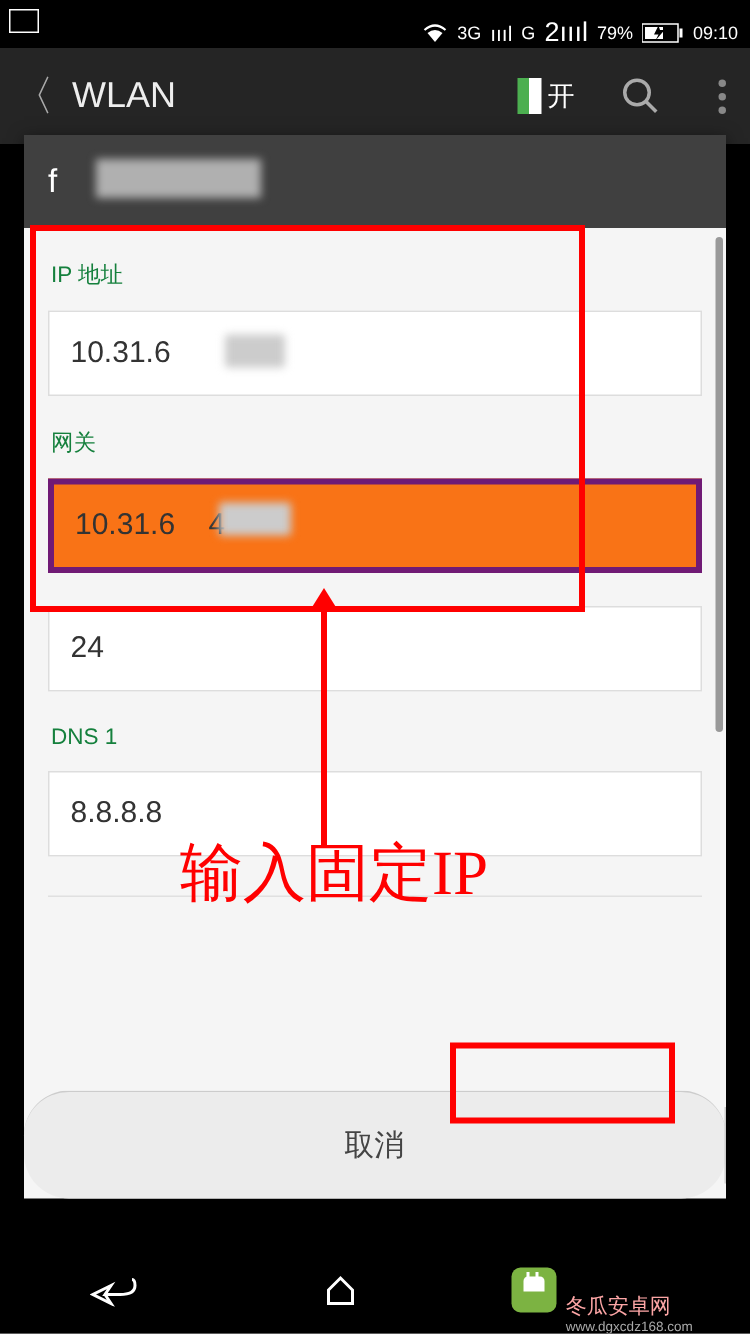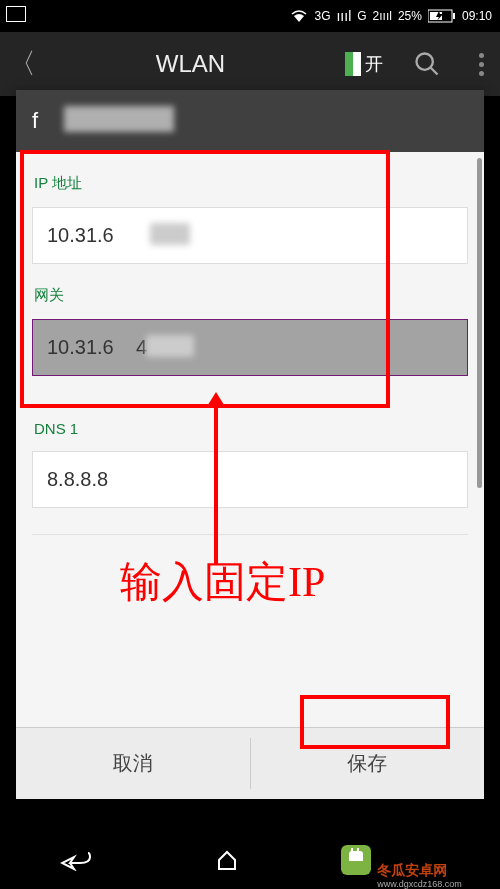--- a/index.html
+++ b/index.html
@@ -1,86 +1,86 @@
 <!DOCTYPE html>
 <html><head>
   <meta charset="utf-8">
   <style>
     * { box-sizing: border-box; margin: 0; padding: 0; font-family: "Microsoft YaHei", sans-serif; }
     body { width: 500px; height: 889px; background: #000; position: relative; overflow: hidden; }
     
-    .statusbar { height: 32px; background: #000; display: flex; align-items: center; justify-content: flex-end; padding: 0 8px; color: #fff; gap: 6px; font-size: 14px; }
+    .statusbar { height: 32px; background: #000; display: flex; align-items: flex-end; justify-content: flex-end; padding: 0 8px; color: #fff; gap: 6px; font-size: 14px; }
     .status-icons { display: flex; align-items: center; gap: 6px; }
     .status-icons span { font-size: 12px; }
     .compass-icon { position: absolute; left: 6px; top: 6px; width: 20px; height: 16px; border: 1px solid #fff; }
     
     .appbar { height: 64px; background: #252525; display: flex; align-items: center; padding: 0 8px; color: #ccc; gap: 12px; }
     .back-chevron { font-size: 28px; color: #aaa; font-weight: 300; }
-    .appbar-title { font-size: 24px; color: #eee; font-weight: 300; flex: 1; text-align: center; }
+    .appbar-title { font-size: 24px; color: #eee; font-weight: 300; flex: 1; }
     .toggle-area { display: flex; align-items: center; gap: 4px; }
     .toggle-flag { width: 16px; height: 24px; background: linear-gradient(to right, #4caf50 50%, #fff 50%); }
     .toggle-label { color: #fff; font-size: 18px; }
     .search-icon-svg { width: 28px; height: 28px; margin: 0 18px; }
     .more-dots { display: flex; flex-direction: column; gap: 4px; padding: 0 8px; }
     .more-dots div { width: 5px; height: 5px; background: #888; border-radius: 50%; }
     
     .dialog { position: absolute; top: 90px; left: 16px; right: 16px; bottom: 90px; background: #f5f5f5; display: flex; flex-direction: column; box-shadow: 0 2px 10px rgba(0,0,0,0.5); }
     .dialog-header { background: #404040; color: #fff; padding: 18px 16px; position: relative; }
     .dialog-title { font-size: 22px; }
     .blur-bar { position: absolute; left: 48px; top: 16px; width: 110px; height: 26px; background: #b0b0b0; filter: blur(3px); }
     
     .dialog-body { flex: 1; overflow: hidden; position: relative; padding: 0 4px; }
     .scroll-content { padding: 0 12px; }
     .field-group { padding-top: 22px; }
     .field-label { font-size: 15px; color: #15803d; margin-bottom: 14px; padding-left: 2px; }
     .field-input { width: 100%; padding: 16px 14px; font-size: 20px; color: #333; background: #fff; border: 1px solid #ddd; outline: none; position: relative; }
-    .field-input.active { border: 1px solid #701a75; background: #a3a3a3; }
+    .field-input.active { border: 4px solid #701a75; background: #f97316; }
     .input-blur { position: absolute; background: #ccc; filter: blur(3px); border-radius: 2px; }
     .input-wrap { position: relative; }
     
     .divider { height: 1px; background: #e0e0e0; margin-top: 26px; }
     
     .scrollbar { position: absolute; right: 2px; top: 6px; width: 5px; height: 330px; background: #999; border-radius: 3px; }
     
-    .dialog-footer { display: flex; border-top: 1px solid #ccc; background: #ececec; }
+    .dialog-footer { display: flex; border-top: 1px solid #ccc; background: #ececec; border-radius: 30px; }
     .footer-btn { flex: 1; padding: 22px 0; text-align: center; font-size: 20px; color: #444; }
     .footer-divider { width: 1px; background: #ccc; margin: 10px 0; }
     
     
     .red-box-1 { position: absolute; left: 20px; top: 150px; width: 370px; height: 258px; border: 4px solid red; pointer-events: none; z-index: 50; }
     .red-box-2 { position: absolute; left: 300px; top: 695px; width: 150px; height: 54px; border: 4px solid red; pointer-events: none; z-index: 50; }
     .red-arrow { position: absolute; left: 214px; top: 404px; width: 4px; height: 160px; background: red; z-index: 50; }
     .red-arrow::before { content: ''; position: absolute; top: -12px; left: -8px; border-left: 10px solid transparent; border-right: 10px solid transparent; border-bottom: 16px solid red; }
     .red-text { position: absolute; left: 120px; top: 554px; color: red; font-size: 42px; font-family: "SimSun", serif; z-index: 50; text-align: center; }
     
     .navbar { position: absolute; bottom: 0; left: 0; right: 0; height: 58px; background: #000; display: flex; align-items: center; }
     .nav-back { flex: 1; display: flex; justify-content: center; }
     .nav-home { flex: 1; display: flex; justify-content: center; }
     .nav-brand { flex: 1.3; display: flex; align-items: center; justify-content: center; gap: 6px; }
     .brand-icon { width: 30px; height: 30px; background: #7cb342; border-radius: 6px; position: relative; }
     .brand-icon::after { content: ''; position: absolute; top: 6px; left: 8px; width: 14px; height: 10px; background: #fff; border-radius: 3px 3px 0 0; }
     .brand-icon::before { content: ''; position: absolute; top: 3px; left: 10px; width: 2px; height: 4px; background: #fff; box-shadow: 6px 0 0 #fff; }
-    .brand-text { color: #c2410c; font-size: 14px; font-weight: bold; line-height: 1.1; margin-top: 32px; }
+    .brand-text { color: #fca5a5; font-size: 14px; font-weight: normal; line-height: 1.1; margin-top: 32px; }
     .brand-url { color: #aaa; font-size: 9px; }
   </style>
 </head>
 <body>
 
 <div class="statusbar">
   <div class="compass-icon"></div>
   <div class="status-icons">
     <svg width="18" height="14" viewBox="0 0 18 14">
         <path d="M9 13 L4 7 Q9 3 14 7 Z" fill="#fff"></path>
         <path d="M2 5 Q9 -1 16 5" stroke="#fff" fill="none" stroke-width="1.5"></path>
       </svg>
     <span>3G</span>
     <span style="font-size:14px">ıııl</span>
     <span>G</span>
-    <span style="font-size:12px">2ıııl</span>
-    <span>25%</span>
+    <span style="font-size:18px">2ıııl</span>
+    <span>79%</span>
     <svg width="28" height="14" viewBox="0 0 28 14">
         <rect x="0" y="1" width="24" height="12" stroke="#fff" fill="none"></rect>
         <rect x="2" y="3" width="12" height="8" fill="#fff"></rect>
         <rect x="25" y="4" width="2" height="6" fill="#fff"></rect>
         <path d="M11 2 L8 8 L11 8 L9 12 L15 5 L12 5 Z" fill="#000"></path>
       </svg>
     <span style="font-size:12px">09:10</span>
   </div>
 </div>
 
@@ -120,37 +120,37 @@
 
       <div class="field-group">
         <div class="field-label">网关</div>
         <div class="input-wrap">
           <input class="field-input active" value="10.31.6    4" style="">
           <div class="input-blur" style="left:114px;top:16px;width:48px;height:22px"></div>
         </div>
       </div>
 
       <div class="field-group">
+        <input class="field-input" value="24" style="">
       </div>
 
       <div class="field-group">
         <div class="field-label">DNS 1</div>
         <input class="field-input" value="8.8.8.8" style="">
       </div>
 
       <div class="divider"></div>
 
     </div>
     <div class="scrollbar"></div>
   </div>
 
   <div class="dialog-footer">
     <div class="footer-btn">取消</div>
     <div class="footer-divider"></div>
-    <div class="footer-btn">保存</div>
   </div>
 </div>
 
 <div class="red-box-1"></div>
 <div class="red-arrow"></div>
 <div class="red-text">输入固定IP</div>
 <div class="red-box-2"></div>
 
 <div class="navbar">
   <div class="nav-back">

